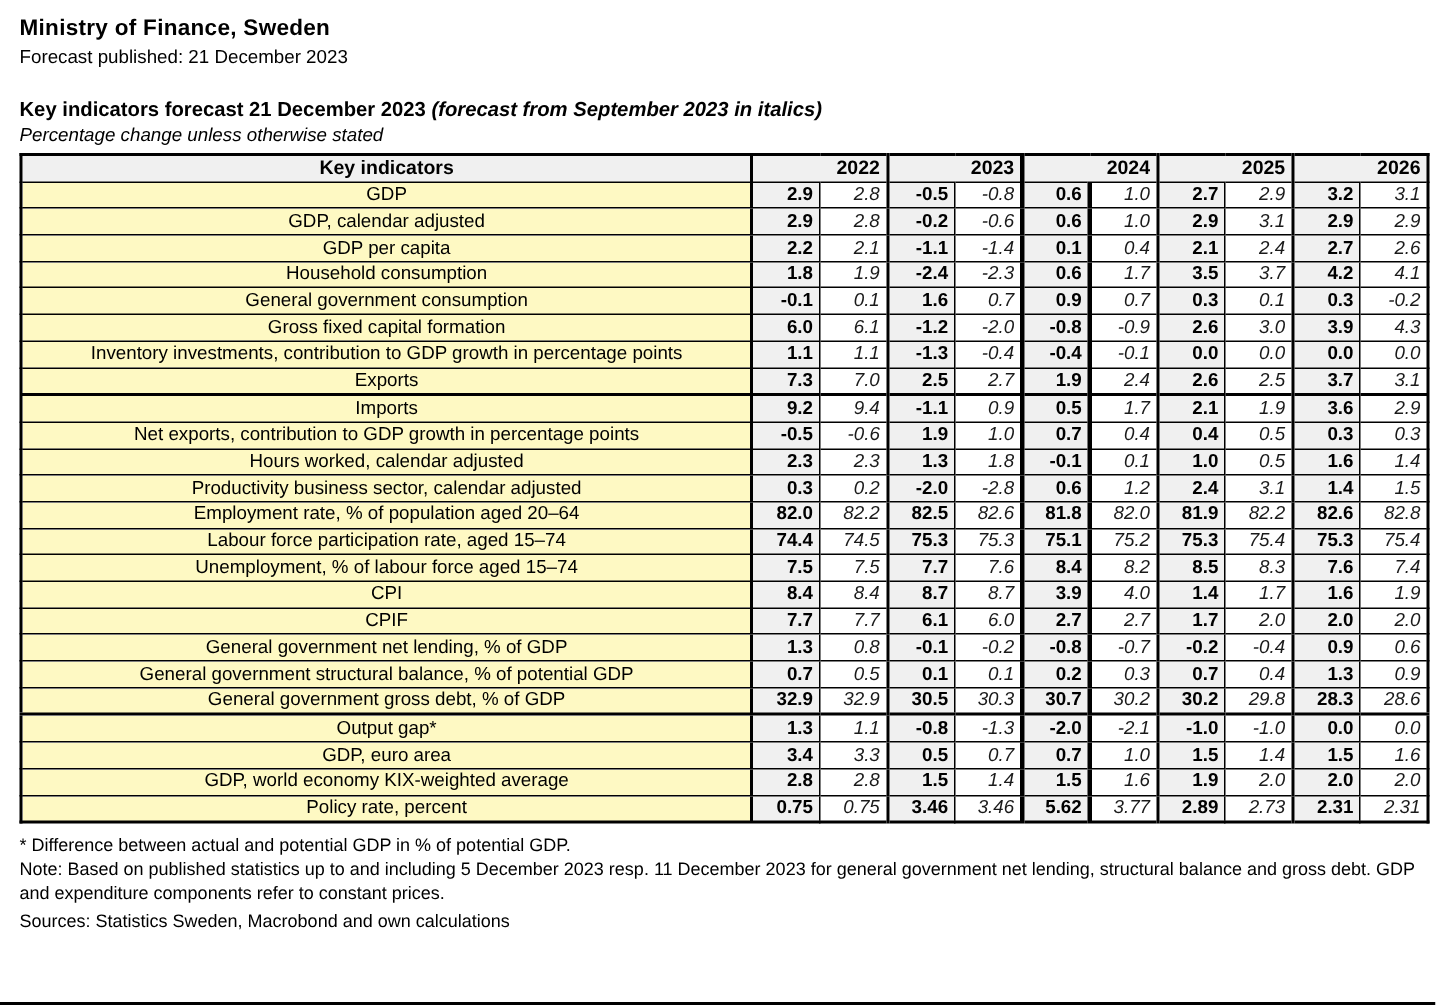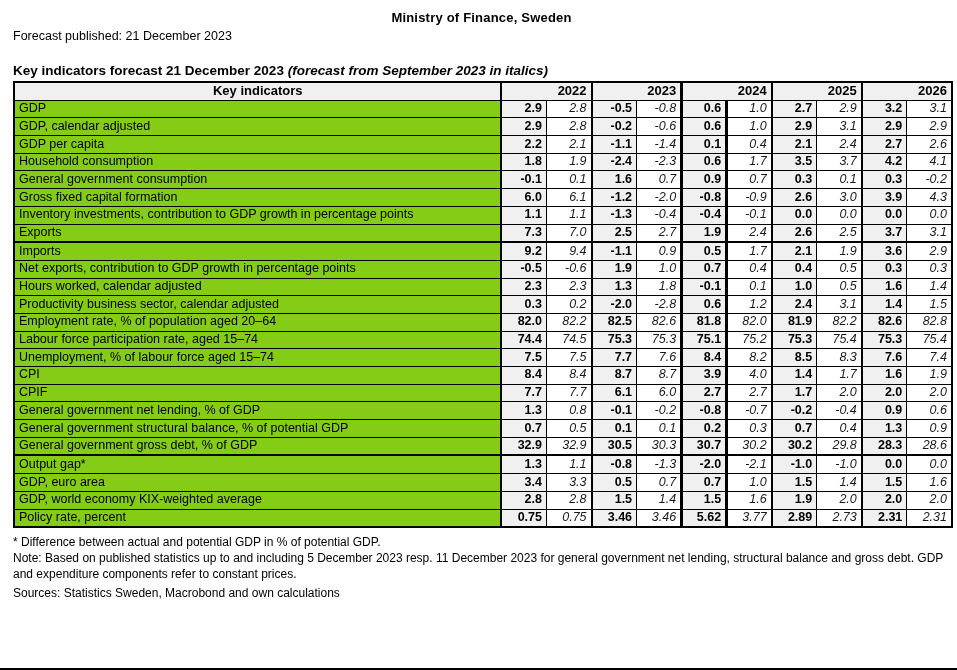--- a/index.html
+++ b/index.html
@@ -2,21 +2,21 @@
 <html><head>
 <meta charset="utf-8">
 <style>
   html,body{margin:0;padding:0;background:#ffffff;}
   body{
     width:957px;height:670px;overflow:hidden;position:relative;
     font-family:"Liberation Sans","DejaVu Sans",sans-serif;
     color:#000;
   }
   .page{padding:8px 7px 0 13px;}
-  h1.title{font-size:13px;font-weight:bold;margin:2px 0 3px 0;letter-spacing:.2px;text-align:center;}
+  h1.title{font-size:15px;font-weight:bold;margin:2px 0 3px 0;letter-spacing:.2px;}
   .pub{font-size:12.5px;margin:4px 0 20px 0;}
   .theading{font-size:13.5px;font-weight:bold;margin:16px 0 3px 0;}
   .theading .it{font-style:italic;}
   .tsub{font-size:12.5px;font-style:italic;margin:0 0 5px 0;}
 
   table.kt{
     border-collapse:collapse;table-layout:fixed;width:940px;
     border:2px solid #000;
     font-size:12.5px;
   }
@@ -29,21 +29,21 @@
   thead th{border-top:none;}
   thead th.corner{
     text-align:center;font-weight:bold;background:#f0f0f0;font-size:13px;
   }
   thead th.yh{
     text-align:right;font-weight:bold;background:#f0f0f0;font-size:13px;
     border-left:2px solid #000;
   }
   thead th.yh.y24{border-left:3px solid #000;}
   tbody th.label{
-    text-align:left;font-weight:normal;background:#84cc16;margin-left:32px;
+    text-align:center;font-weight:normal;background:#fef9c3;margin-left:32px;
   }
   tbody td{text-align:right;}
   tbody td.cur{
     font-weight:bold;background:#f0f0f0;border-left:2px solid #000;
   }
   tbody td.prev{
     font-style:italic;background:#fff;border-left:1px solid #000;color:#1a1a1a;
   }
   tbody td.cur.y24{border-left:3px solid #000;}
   tbody td.prev.y24{border-left:3px solid #000;}
@@ -57,20 +57,21 @@
 </style>
 </head>
 <body>
 
 <div class="page">
 
   <h1 class="title">Ministry of Finance, Sweden</h1>
   <div class="pub">Forecast published: 21 December 2023</div>
 
   <div class="theading"><span>Key indicators forecast 21 December 2023 </span><span class="it">(forecast from September 2023 in italics)</span></div>
+  <div class="tsub">Percentage change unless otherwise stated</div>
 
   <table class="kt">
     <colgroup id="cols">
         <col style="width: 487px;">
         <col style="width: 45px;">
         <col style="width: 45px;">
         <col style="width: 45px;">
         <col style="width: 45px;">
         <col style="width: 45px;">
         <col style="width: 45px;">

